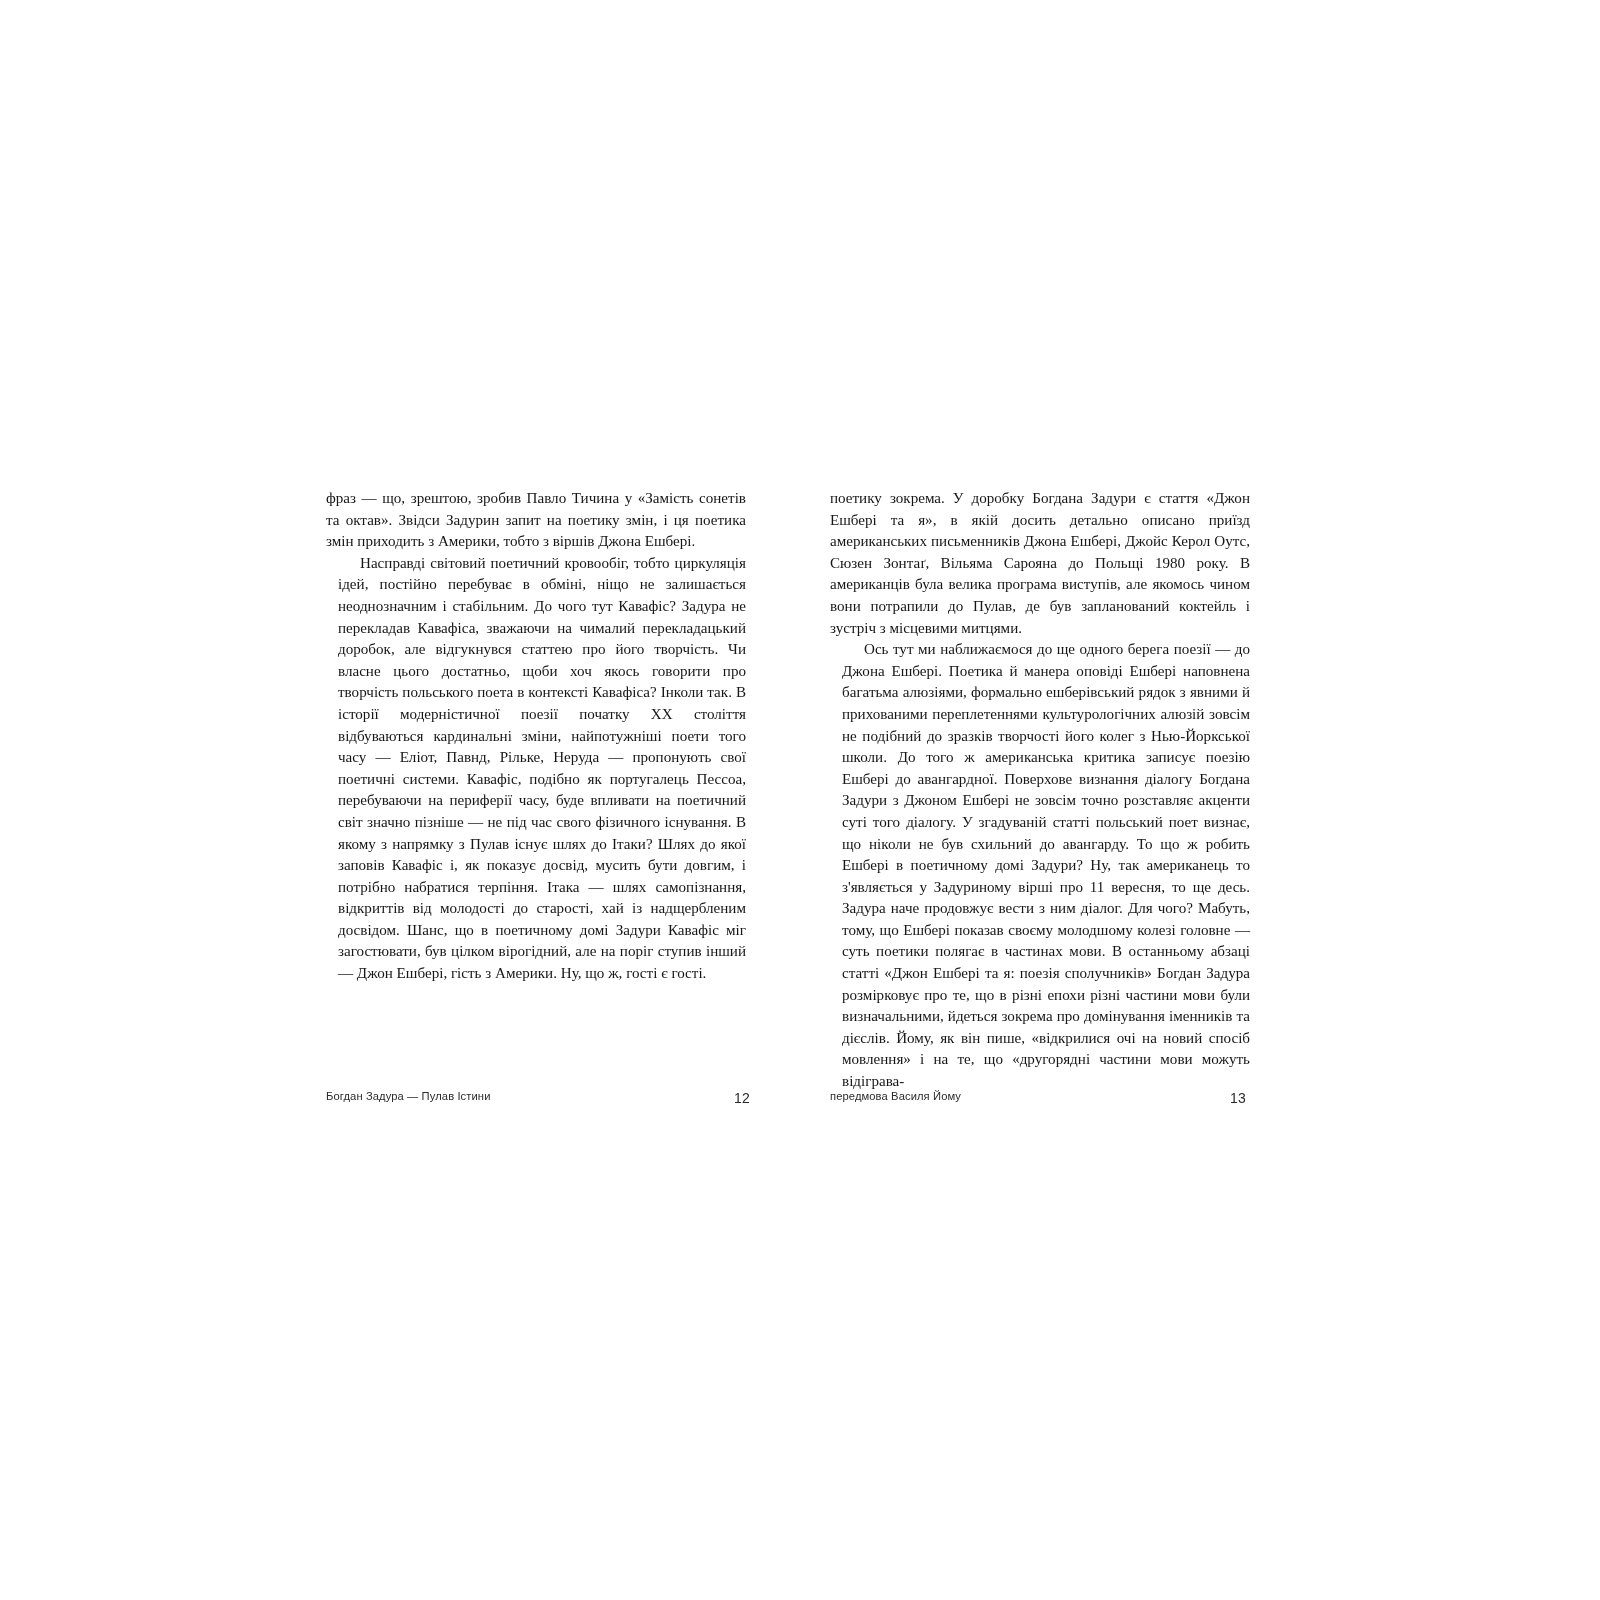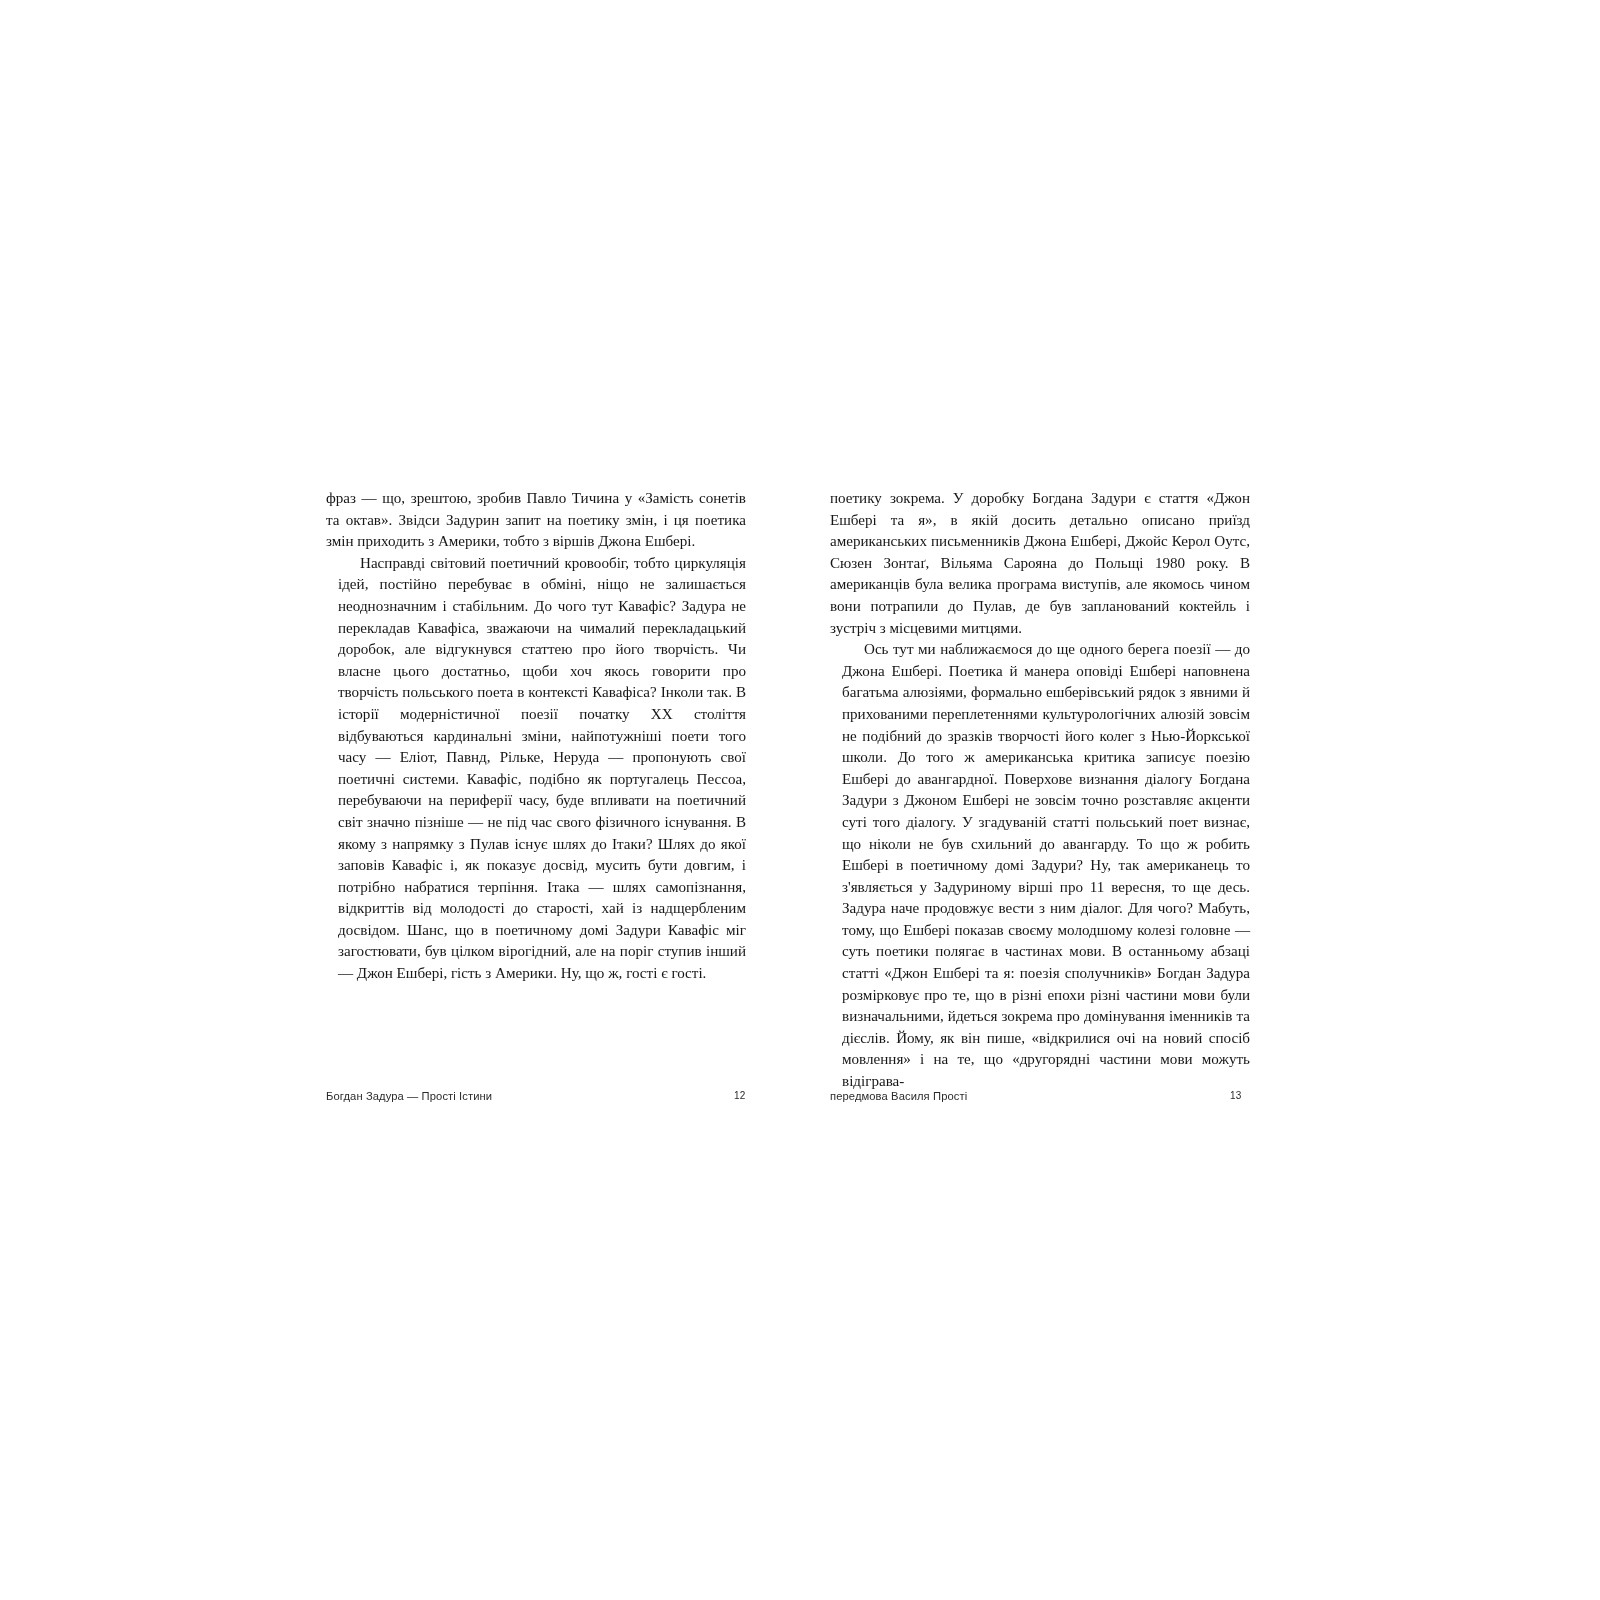--- a/index.html
+++ b/index.html
@@ -62,47 +62,47 @@
   .footer .run {
     position: absolute;
     left: 0;
     top: 0;
     white-space: nowrap;
   }
   .footer .folio {
     position: absolute;
     top: 0;
     font-family: "Liberation Sans", sans-serif;
-    font-size: 10px;
+    font-size: 14px;
   }
   .footer-left .folio { left: 408px; }
   .footer-right .folio { left: 400px; }
 </style>
 </head>
 <body>
 
 <div class="spread">
 
   <div class="page page-left">
     <div class="body-text">
       <p>фраз — що, зрештою, зробив Павло Тичина у «Замість сонетів та октав». Звідси Задурин запит на поетику змін, і ця поетика змін приходить з Америки, тобто з віршів Джона Ешбері.</p>
       <p class="indent">Насправді світовий поетичний кровообіг, тобто циркуляція ідей, постійно перебуває в обміні, ніщо не залишається неоднозначним і стабільним. До чого тут Кавафіс? Задура не перекладав Кавафіса, зважаючи на чималий перекладацький доробок, але відгукнувся статтею про його творчість. Чи власне цього достатньо, щоби хоч якось говорити про творчість польського поета в контексті Кавафіса? Інколи так. В історії модерністичної поезії початку ХХ століття відбуваються кардинальні зміни, найпотужніші поети того часу — Еліот, Павнд, Рільке, Неруда — пропонують свої поетичні системи. Кавафіс, подібно як португалець Пессоа, перебуваючи на периферії часу, буде впливати на поетичний світ значно пізніше — не під час свого фізичного існування. В якому з напрямку з Пулав існує шлях до Ітаки? Шлях до якої заповів Кавафіс і, як показує досвід, мусить бути довгим, і потрібно набратися терпіння. Ітака — шлях самопізнання, відкриттів від молодості до старості, хай із надщербленим досвідом. Шанс, що в поетичному домі Задури Кавафіс міг загостювати, був цілком вірогідний, але на поріг ступив інший — Джон Ешбері, гість з Америки. Ну, що ж, гості є гості.</p>
     </div>
   </div>
 
   <div class="footer footer-left">
-    <span class="run">Богдан Задура — Прості Істини</span>
+    <span class="run">Богдан Задура — Пулав Істини</span>
     <span class="folio">12</span>
   </div>
 
   <div class="page page-right">
     <div class="body-text">
       <p>поетику зокрема. У доробку Богдана Задури є стаття «Джон Ешбері та я», в якій досить детально описано приїзд американських письменників Джона Ешбері, Джойс Керол Оутс, Сюзен Зонтаґ, Вільяма Сарояна до Польщі 1980 року. В американців була велика програма виступів, але якомось чином вони потрапили до Пулав, де був запланований коктейль і зустріч з місцевими митцями.</p>
       <p class="indent">Ось тут ми наближаємося до ще одного берега поезії — до Джона Ешбері. Поетика й манера оповіді Ешбері наповнена багатьма алюзіями, формально ешберівський рядок з явними й прихованими переплетеннями культурологічних алюзій зовсім не подібний до зразків творчості його колег з Нью-Йоркської школи. До того ж американська критика записує поезію Ешбері до авангардної. Поверхове визнання діалогу Богдана Задури з Джоном Ешбері не зовсім точно розставляє акценти суті того діалогу. У згадуваній статті польський поет визнає, що ніколи не був схильний до авангарду. То що ж робить Ешбері в поетичному домі Задури? Ну, так американець то з'являється у Задуриному вірші про 11 вересня, то ще десь. Задура наче продовжує вести з ним діалог. Для чого? Мабуть, тому, що Ешбері показав своєму молодшому колезі головне — суть поетики полягає в частинах мови. В останньому абзаці статті «Джон Ешбері та я: поезія сполучників» Богдан Задура розмірковує про те, що в різні епохи різні частини мови були визначальними, йдеться зокрема про домінування іменників та дієслів. Йому, як він пише, «відкрилися очі на новий спосіб мовлення» і на те, що «другорядні частини мови можуть відіграва-</p>
     </div>
   </div>
 
   <div class="footer footer-right">
-    <span class="run">передмова Василя Прості</span>
+    <span class="run">передмова Василя Йому</span>
     <span class="folio">13</span>
   </div>
 
 </div>
 
 </body></html>

